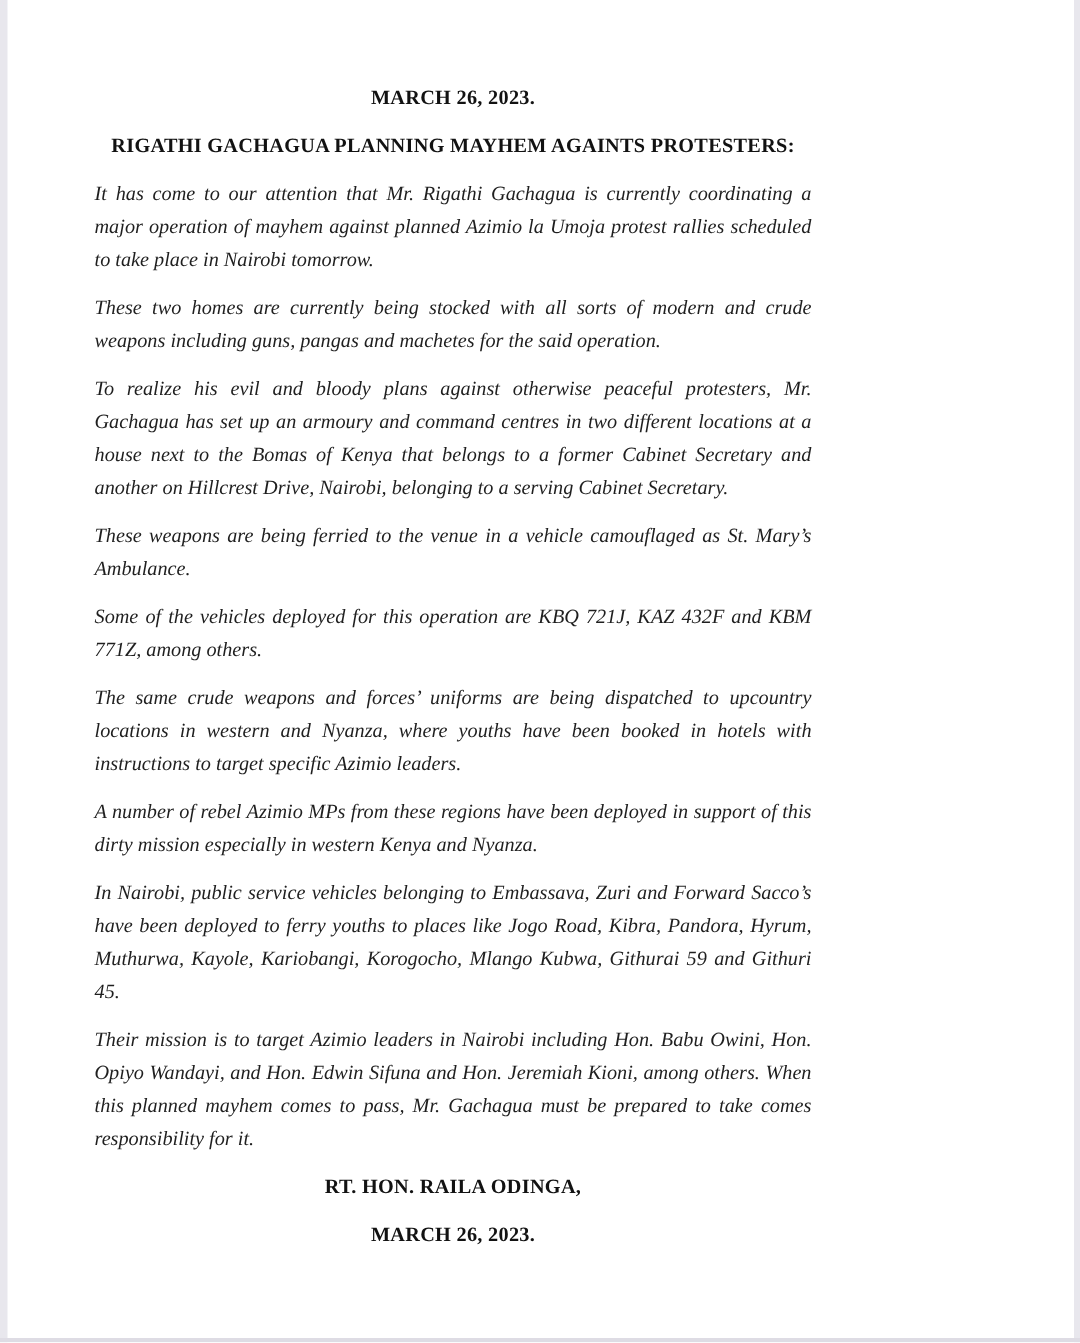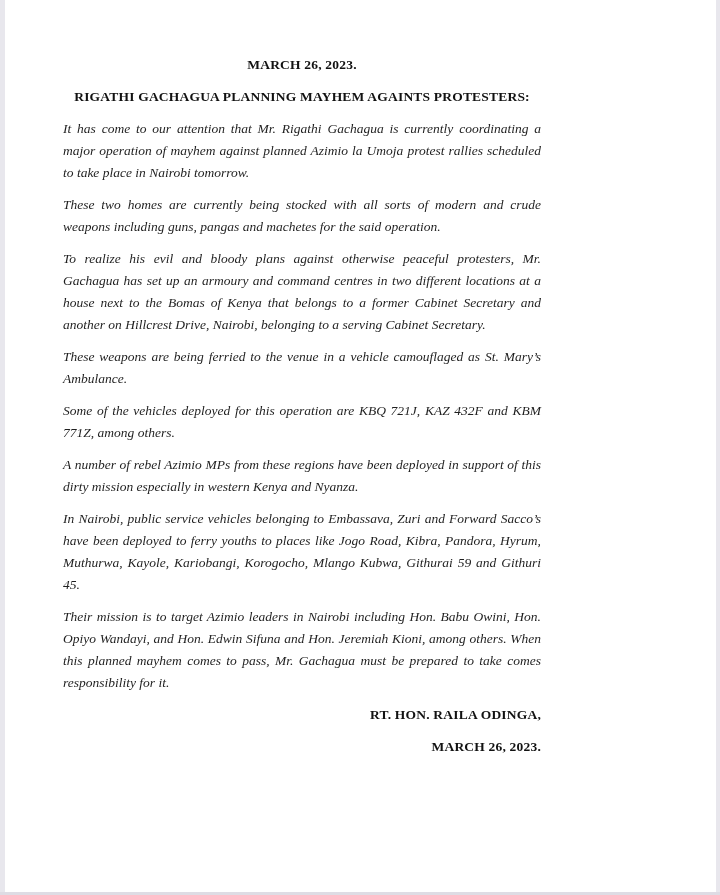--- a/index.html
+++ b/index.html
@@ -41,21 +41,21 @@
     color: #121212;
     letter-spacing: 0.2px;
   }
   .para {
     text-align: justify;
     color: #1f1f1f;
     font-style: italic;
   }
   .closing {
     font-weight: bold;
-    text-align: right;
+    text-align: center;
     color: #121212;
     letter-spacing: 0.2px;
   }
 </style>
 </head>
 <body>
 
 <div class="photo">
   <div class="edge edge-left"></div>
   <div class="edge edge-right"></div>
@@ -63,20 +63,21 @@
 
   <div class="sheet">
     <div class="heading">MARCH 26, 2023.</div>
     <div class="heading">RIGATHI GACHAGUA PLANNING MAYHEM AGAINTS PROTESTERS:</div>
 
     <p class="para">It has come to our attention that Mr. Rigathi Gachagua is currently coordinating a major operation of mayhem against planned Azimio la Umoja protest rallies scheduled to take place in Nairobi tomorrow.</p>
     <p class="para">These two homes are currently being stocked with all sorts of modern and crude weapons including guns, pangas and machetes for the said operation.</p>
     <p class="para">To realize his evil and bloody plans against otherwise peaceful protesters, Mr. Gachagua has set up an armoury and command centres in two different locations at a house next to the Bomas of Kenya that belongs to a former Cabinet Secretary and another on Hillcrest Drive, Nairobi, belonging to a serving Cabinet Secretary.</p>
     <p class="para">These weapons are being ferried to the venue in a vehicle camouflaged as St. Mary’s Ambulance.</p>
     <p class="para">Some of the vehicles deployed for this operation are KBQ 721J, KAZ 432F and KBM 771Z, among others.</p>
+    <p class="para">The same crude weapons and forces’ uniforms are being dispatched to upcountry locations in western and Nyanza, where youths have been booked in hotels with instructions to target specific Azimio leaders.</p>
     <p class="para">A number of rebel Azimio MPs from these regions have been deployed in support of this dirty mission especially in western Kenya and Nyanza.</p>
     <p class="para">In Nairobi, public service vehicles belonging to Embassava, Zuri and Forward Sacco’s have been deployed to ferry youths to places like Jogo Road, Kibra, Pandora, Hyrum, Muthurwa, Kayole, Kariobangi, Korogocho, Mlango Kubwa, Githurai 59 and Githuri 45.</p>
     <p class="para">Their mission is to target Azimio leaders in Nairobi including Hon. Babu Owini, Hon. Opiyo Wandayi, and Hon. Edwin Sifuna and Hon. Jeremiah Kioni, among others. When this planned mayhem comes to pass, Mr. Gachagua must be prepared to take comes responsibility for it.</p>
 
     <div class="closing">RT. HON. RAILA ODINGA,</div>
     <div class="closing">MARCH 26, 2023.</div>
   </div>
 </div>
 
 </body></html>

